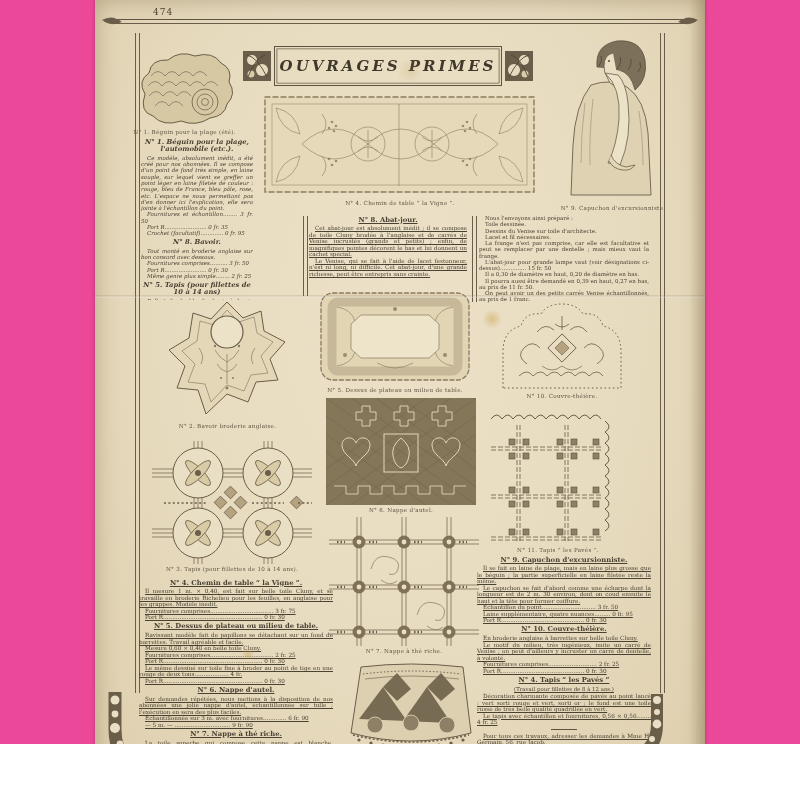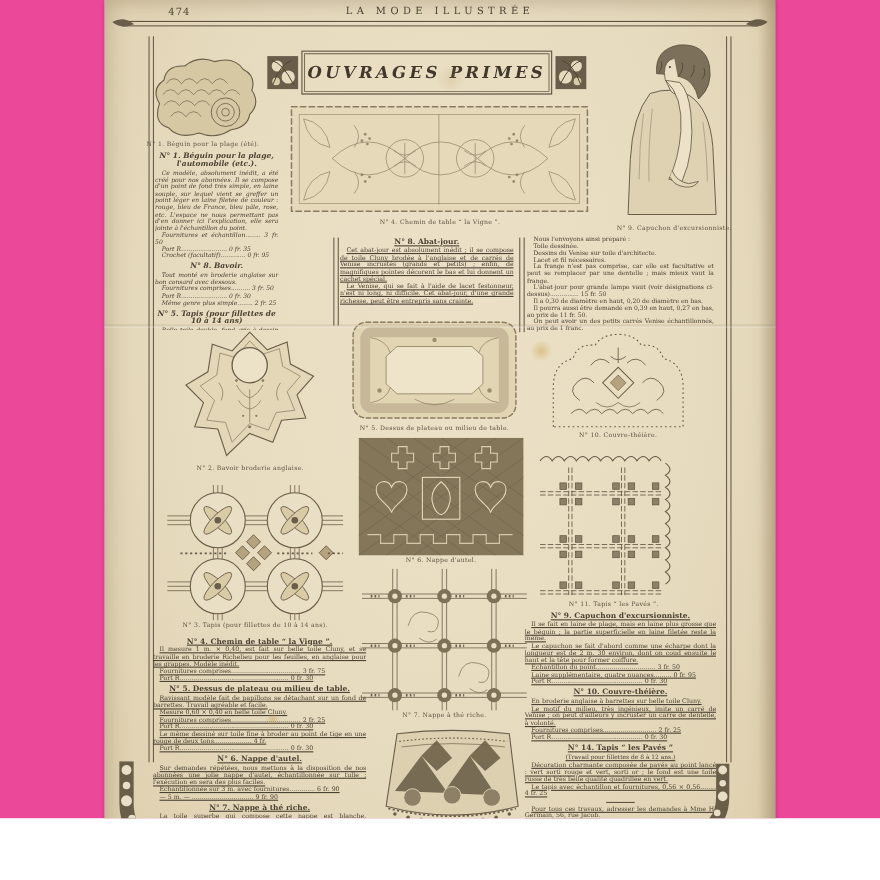--- a/index.html
+++ b/index.html
@@ -30,21 +30,20 @@
   .crease{left:0;width:610px;height:3px;background:linear-gradient(180deg,rgba(110,88,52,.18),rgba(255,255,255,.28));}
   svg{display:block;}
 </style>
 </head>
 <body>
 
 <div id="stage">
  <div id="paper">
 
   <div class="abs pagenum" style="left:58px;top:7px;">474</div>
-  <div class="abs journal-title" style="left:0;top:6px;width:610px;">LA MODE ILLUSTRÉE</div>
   <div class="abs drule" style="left:16px;top:19px;width:578px;"></div>
   <svg class="abs" style="left:5px;top:12px;" width="24" height="16" viewBox="0 0 24 16">
     <path d="M22,10 Q12,2 2,8 Q10,14 22,10Z" fill="#6a5d49"></path>
         <path d="M20,10 q-8,4 -16,-1" stroke="#6a5d49" stroke-width=".8" fill="none"></path>
   </svg>
   <svg class="abs" style="left:581px;top:12px;" width="24" height="16" viewBox="0 0 24 16">
     <g transform="scale(-1,1) translate(-24,0)">
           <path d="M22,10 Q12,2 2,8 Q10,14 22,10Z" fill="#6a5d49"></path>
           <path d="M20,10 q-8,4 -16,-1" stroke="#6a5d49" stroke-width=".8" fill="none"></path>
         </g>
@@ -427,21 +426,21 @@
           <div class="p">Laine supplémentaire, quatre nuances......... 0 fr. 95</div>
           <div class="p">Port R.............................................. 0 fr. 30</div>
         </div>
     <div class="h">N° 10. Couvre-théière.</div>
     <div>
           <div class="p">En broderie anglaise à barrettes sur belle toile Cluny.</div>
           <div class="p">Le motif du milieu, très ingénieux, imite un carré de Venise ; on peut d'ailleurs y incruster un carré de dentelle, à volonté.</div>
           <div class="p">Fournitures comprises........................... 2 fr. 25</div>
           <div class="p">Port R.............................................. 0 fr. 30</div>
         </div>
-    <div class="h">N° 14. Tapis “ les Pavés ”</div>
+    <div class="h">N° 4. Tapis “ les Pavés ”</div>
     <div class="sub">(Travail pour fillettes de 8 à 12 ans.)</div>
     <div>
           <div class="p">Décoration charmante composée de pavés au point lancé : vert sorti rouge et vert, sorti or ; le fond est une toile russe de très belle qualité quadrillée en vert.</div>
           <div class="p">Le tapis avec échantillon et fournitures, 0,56 × 0,56........ 4 fr. 25</div>
         </div>
     <div class="divi"></div>
     <div class="p">Pour tous ces travaux, adresser les demandes à Mme H. Germain, 56, rue Jacob.</div>
   </div>
 
   <svg class="abs" style="left:10px;top:692px;" width="102" height="86" viewBox="0 0 102 86">

